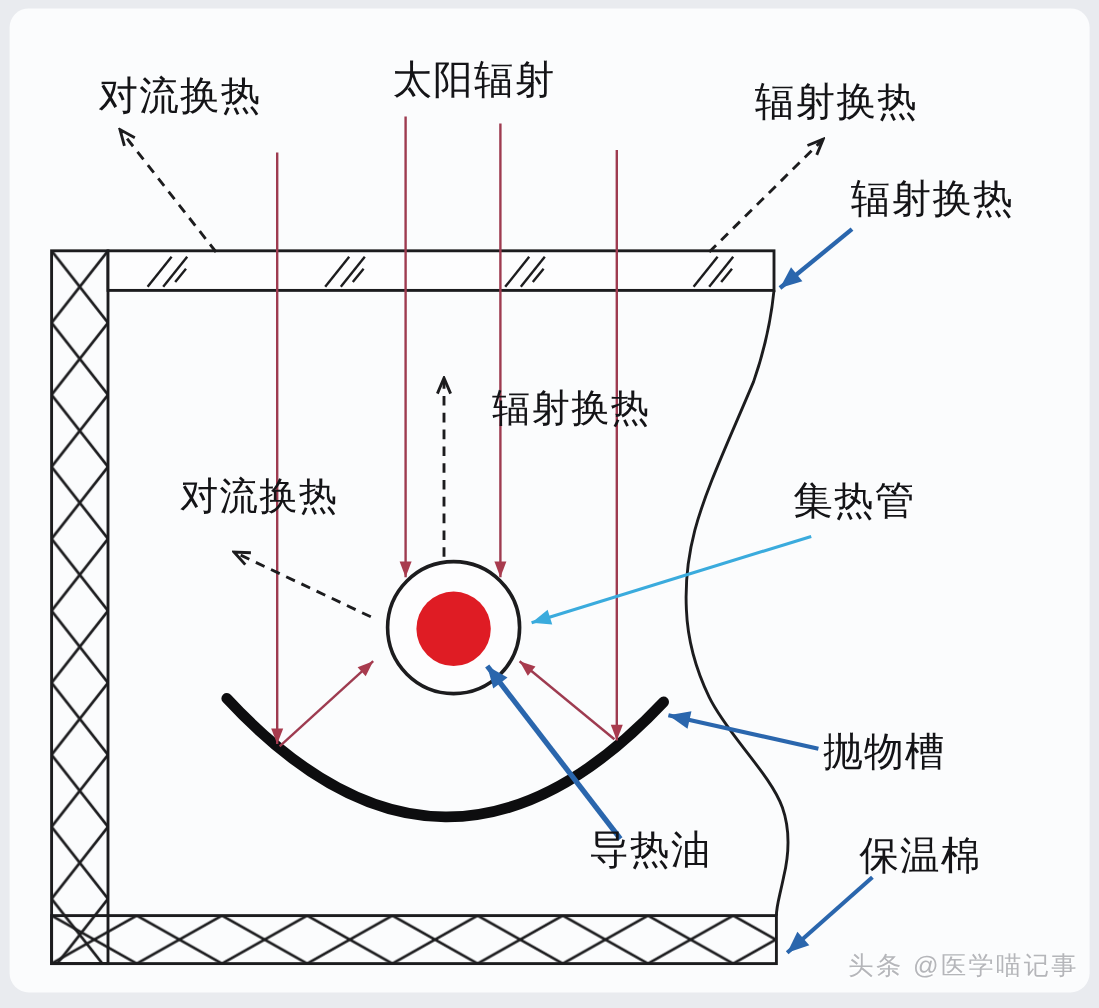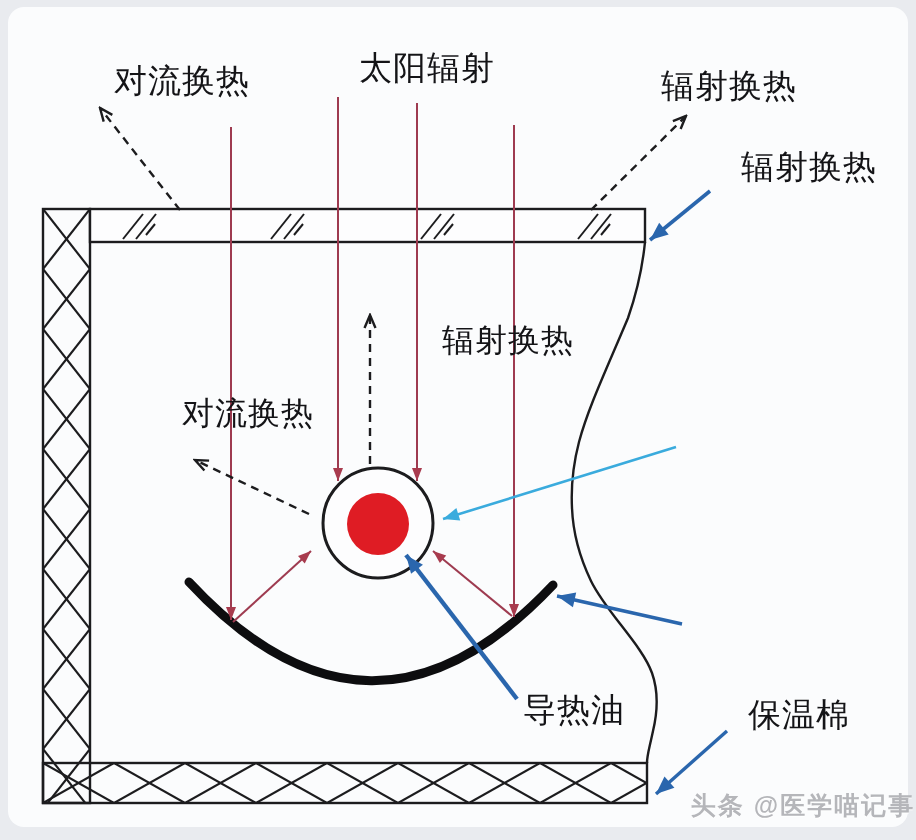--- a/index.html
+++ b/index.html
@@ -20,29 +20,28 @@
   svg.diagram{position:absolute;left:0;top:0;}
   .lbl{
     position:absolute;
     transform:translate(-50%,-50%);
     font-family:"Liberation Serif","DejaVu Serif",serif;
     font-size:33px;
     color:#141417;
     letter-spacing:1px;
     white-space:nowrap;
     line-height:1;
-    margin-left:32px;
   }
   .lbl.small{font-size:32px;}
   .watermark{
     position:absolute;
     transform:translate(-50%,-50%);
     font-family:"Liberation Sans","DejaVu Sans",sans-serif;
-    font-size:25px;
-    font-weight:700;
+    font-size:21px;
+    font-weight:400;
     color:var(--watermark);
     letter-spacing:2px;
     white-space:nowrap;
     text-shadow:0 1px 0 #ffffff;
   }
 </style>
 </head>
 <body>
 
 <div class="stage">
@@ -134,16 +133,18 @@
       <line x1="727" y1="731" x2="656" y2="794" stroke="var(--pointer-blue)" stroke-width="3.4" marker-end="url(#headBlue)"></line>
     </g>
   </svg>
 
   <div class="lbl" style="left:150px;top:81px">对流换热</div>
   <div class="lbl" style="left:395px;top:68px">太阳辐射</div>
   <div class="lbl" style="left:697px;top:86px">辐射换热</div>
   <div class="lbl" style="left:777px;top:167px">辐射换热</div>
   <div class="lbl small" style="left:476px;top:340px">辐射换热</div>
   <div class="lbl small" style="left:216px;top:413px">对流换热</div>
+  <div class="lbl" style="left:712px;top:419px">集热管</div>
+  <div class="lbl" style="left:737px;top:628px">抛物槽</div>
   <div class="lbl" style="left:767px;top:715px">保温棉</div>
   <div class="lbl" style="left:542px;top:710px">导热油</div>
   <div class="watermark" style="left:803px;top:805px">头条 @医学喵记事</div>
 </div>
 
 </body></html>

